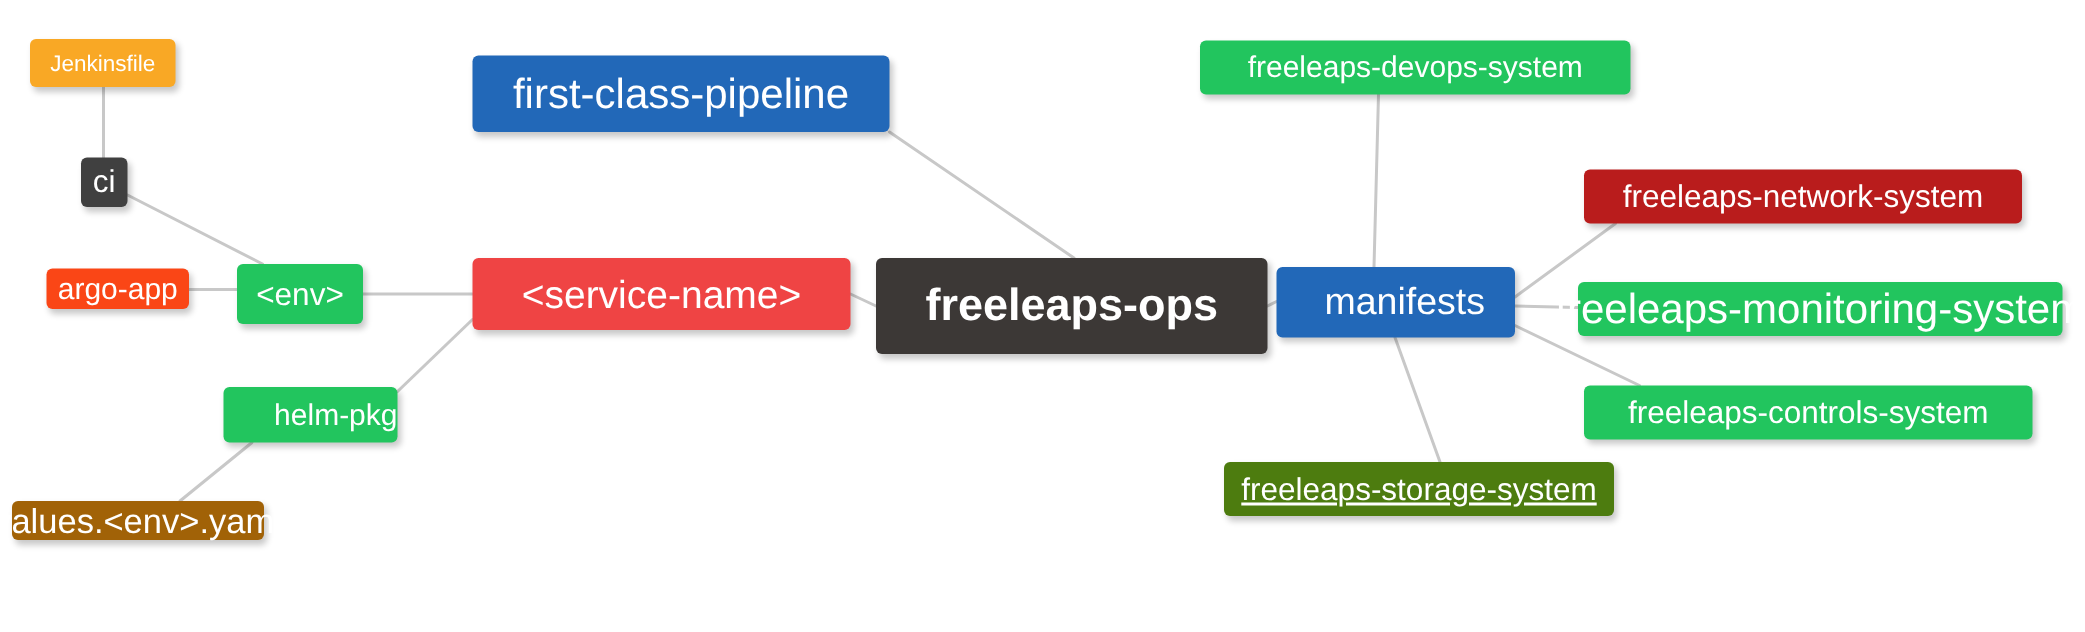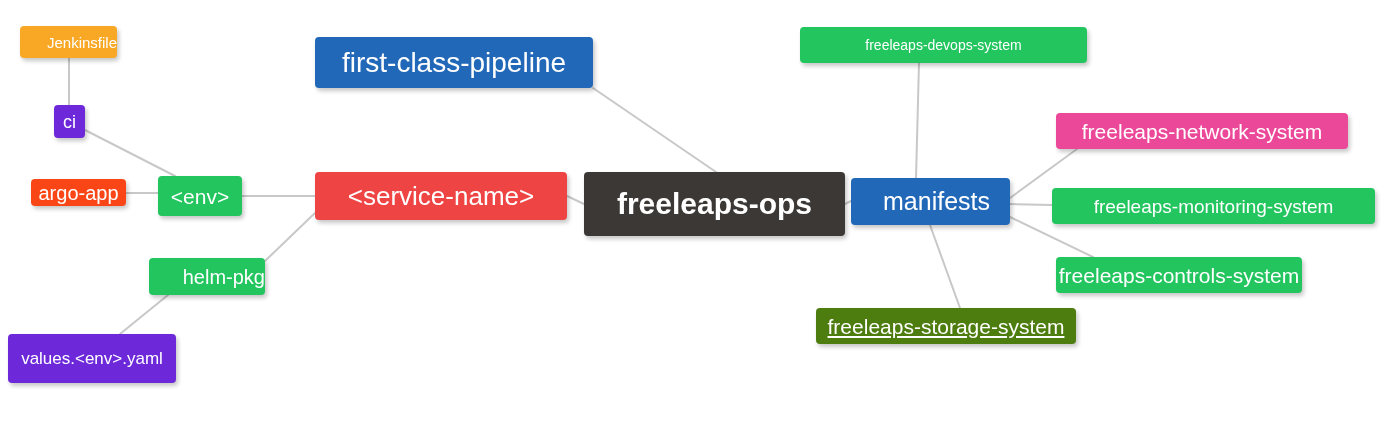--- a/index.html
+++ b/index.html
@@ -75,41 +75,41 @@
       </div>
       <div class="node" style="left: 851px; top: 178px; width: 159px; height: 47px; background: rgb(34, 104, 184); font-size: 25px; padding-left: 12px;">
         <span class="node-label">manifests</span>
       </div>
       <div class="node" style="left: 158px; top: 176px; width: 84px; height: 40px; background: rgb(34, 197, 94); font-size: 21px; align-items: center;">
         <span class="node-label">&lt;env&gt;</span>
       </div>
       <div class="node" style="left: 149px; top: 258px; width: 116px; height: 37px; background: rgb(34, 197, 94); font-size: 20px; justify-content: flex-end;">
         <span class="node-label">helm-pkg</span>
       </div>
-      <div class="node" style="left: 54px; top: 105px; width: 31px; height: 33px; background: #6d28d9; font-size: 18px;">
+      <div class="node" style="left: 54px; top: 105px; width: 31px; height: 33px; background: #404040; font-size: 21px;">
         <span class="node-label">ci</span>
       </div>
       <div class="node" style="left: 31px; top: 179px; width: 95px; height: 27px; background: rgb(250, 70, 22); font-size: 20px;">
         <span class="node-label">argo-app</span>
       </div>
-      <div class="node" style="left: 20px; top: 26px; width: 97px; height: 32px; background: rgb(249, 168, 37); font-size: 15px; justify-content: flex-end;">
+      <div class="node" style="left: 20px; top: 26px; width: 97px; height: 32px; background: rgb(249, 168, 37); font-size: 15px;">
         <span class="node-label">Jenkinsfile</span>
       </div>
-      <div class="node" style="left: 8px; top: 334px; width: 168px; height: 49px; background: #6d28d9; font-size: 17px;">
+      <div class="node" style="left: 8px; top: 334px; width: 168px; height: 26px; background: #a16207; font-size: 23px;">
         <span class="node-label">values.&lt;env&gt;.yaml</span>
       </div>
-      <div class="node" style="left: 800px; top: 27px; width: 287px; height: 36px; background: rgb(34, 197, 94); font-size: 14px;">
+      <div class="node" style="left: 800px; top: 27px; width: 287px; height: 36px; background: rgb(34, 197, 94); font-size: 20px;">
         <span class="node-label">freeleaps-devops-system</span>
       </div>
-      <div class="node" style="left: 1056px; top: 113px; width: 292px; height: 36px; background: #ec4899; font-size: 21px;">
+      <div class="node" style="left: 1056px; top: 113px; width: 292px; height: 36px; background: #b91c1c; font-size: 21px;">
         <span class="node-label">freeleaps-network-system</span>
       </div>
-      <div class="node" style="left: 1052px; top: 188px; width: 323px; height: 36px; background: rgb(34, 197, 94); font-size: 19px;">
+      <div class="node" style="left: 1052px; top: 188px; width: 323px; height: 36px; background: rgb(34, 197, 94); font-size: 28px;">
         <span class="node-label">freeleaps-monitoring-system</span>
       </div>
-      <div class="node" style="left: 1056px; top: 257px; width: 246px; height: 36px; background: rgb(34, 197, 94); font-size: 21px;">
+      <div class="node" style="left: 1056px; top: 257px; width: 299px; height: 36px; background: rgb(34, 197, 94); font-size: 21px;">
         <span class="node-label">freeleaps-controls-system</span>
       </div>
       <div class="node" style="left: 816px; top: 308px; width: 260px; height: 36px; background: #4d7c0f; font-size: 21px; text-decoration: underline;">
         <span class="node-label">freeleaps-storage-system</span>
       </div>
     </div>
 </div>
 
 </body></html>

